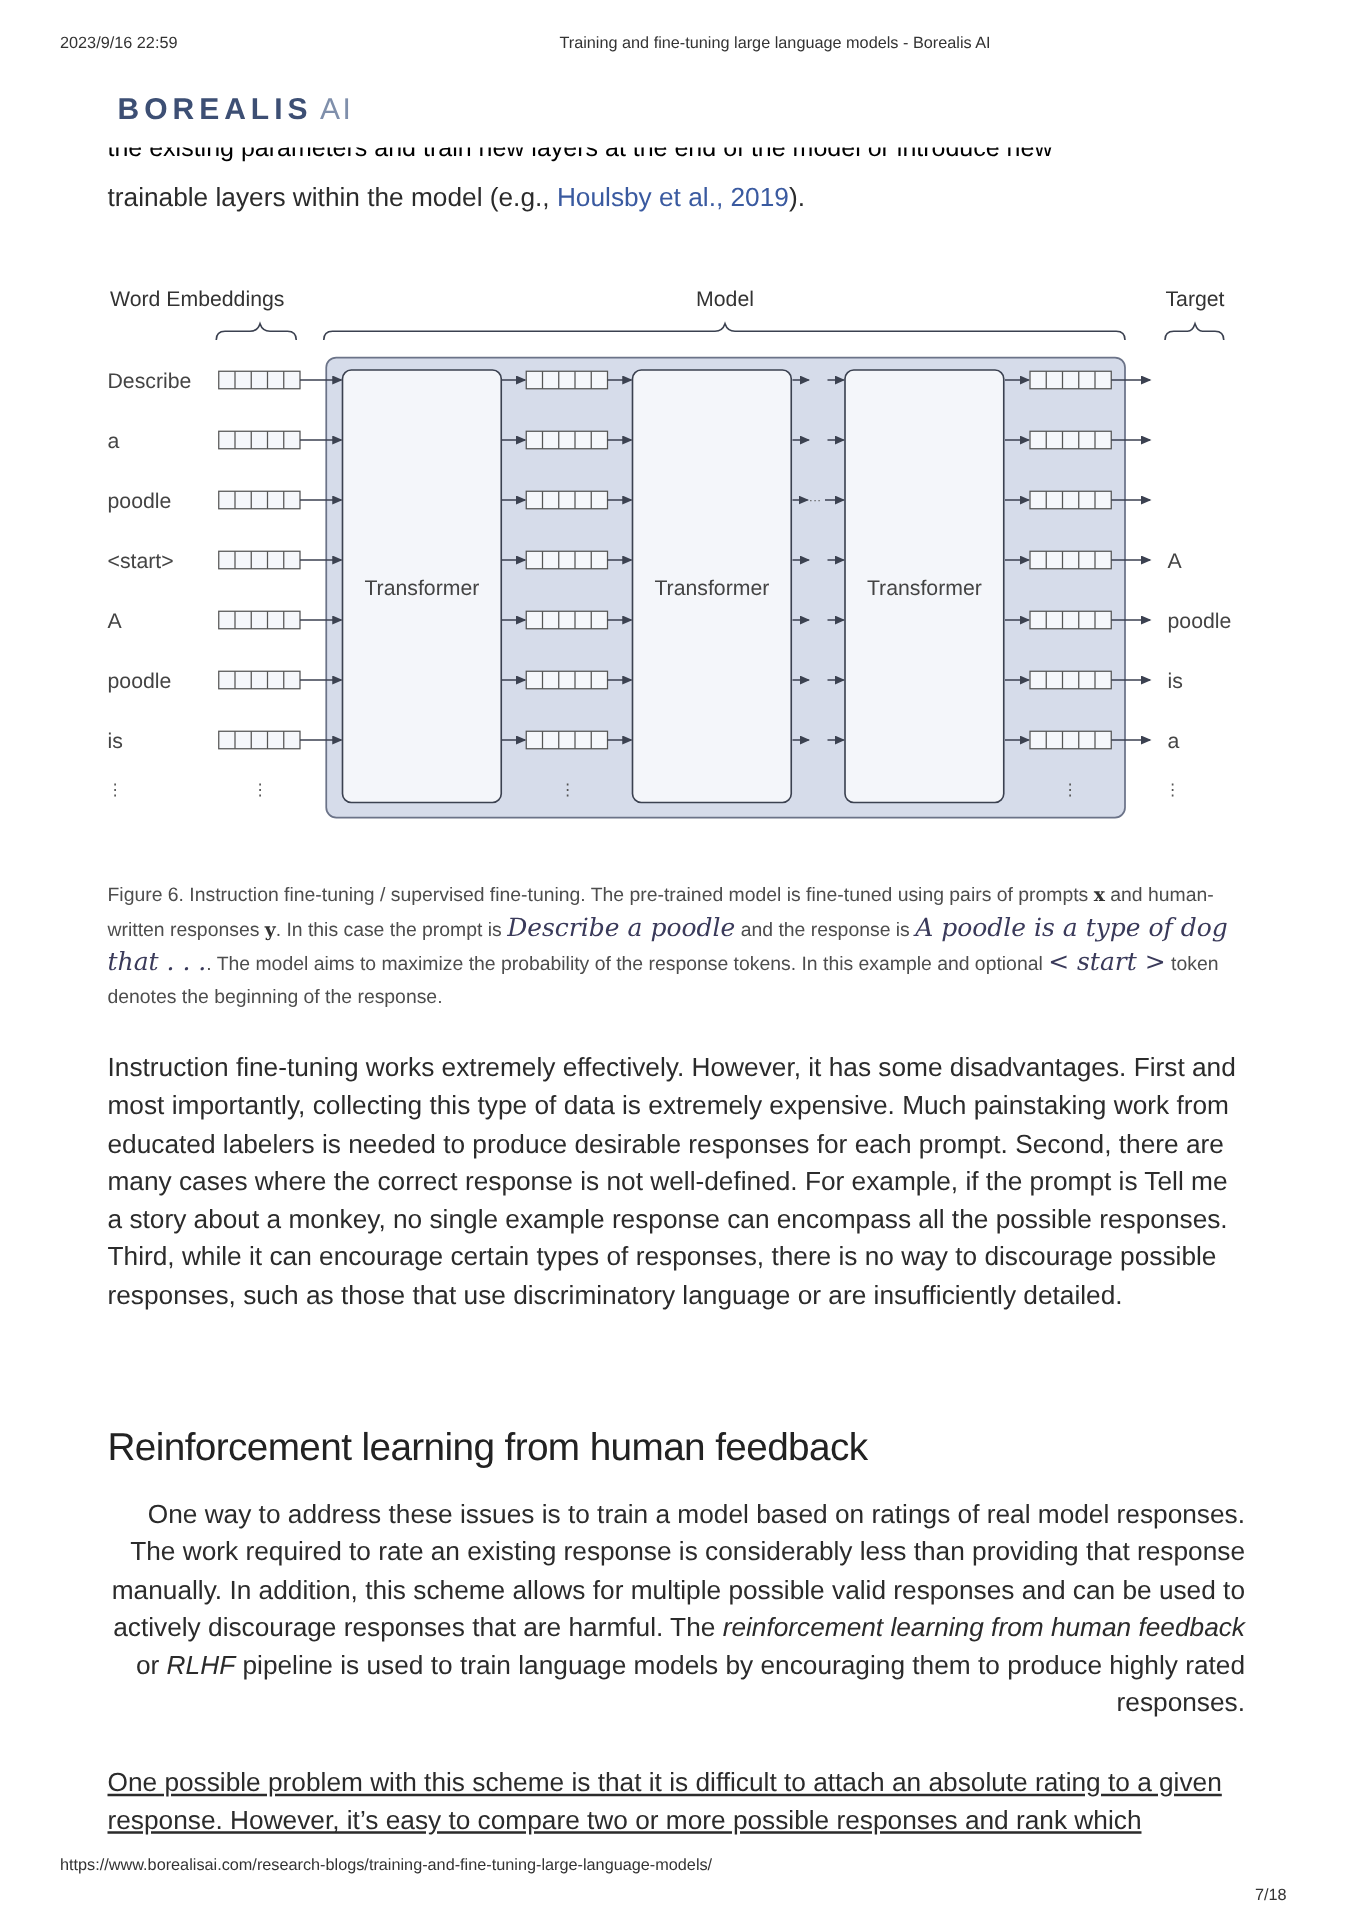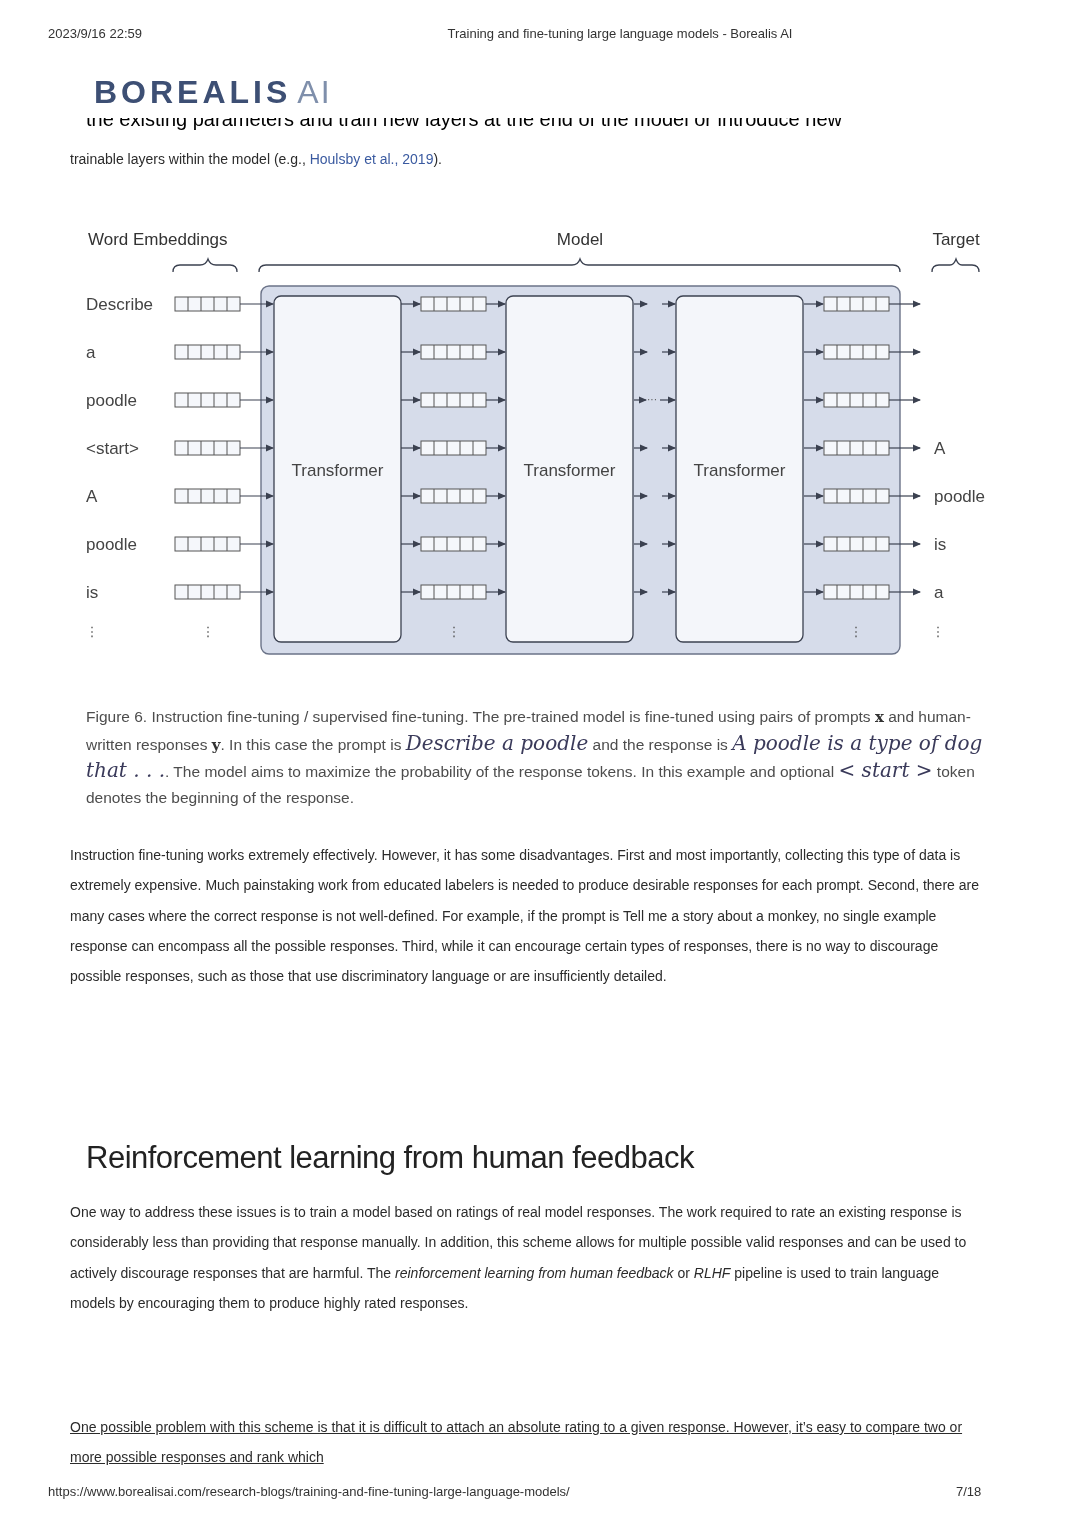--- a/index.html
+++ b/index.html
@@ -1,40 +1,40 @@
 <!DOCTYPE html>
 <html><head>
 <meta charset="utf-8">
 <style>
   html, body { margin: 0; padding: 0; background: #ffffff; }
   body { width: 1080px; height: 1528px; position: relative; overflow: hidden;
          font-family: "Liberation Sans", sans-serif; color: #2b2b2b; }
   .hdr { position: absolute; top: 26px; font-size: 13px; color: #333; }
   .hdr-date { left: 48px; }
   .hdr-title { left: 0; width: 1240px; text-align: center; }
-  .logo { position: absolute; left: 94px; top: 74px; font-size: 32px; letter-spacing: 4px;
+  .logo { position: absolute; left: 94px; top: 74px; font-size: 24px; letter-spacing: 4px;
           color: #3d4f74; font-weight: bold; }
   .logo .ai { font-weight: normal; color: #7f8fab; letter-spacing: 2px; margin-left: 6px; }
   .cut-line { position: absolute; left: 86px; top: 118px; font-size: 20px; color: #000000;
               height: 14px; overflow: hidden; line-height: 30px; }
   .cut-line span { position: relative; top: -14px; }
-  .para { position: absolute; left: 70px; width: 910px; font-size: 14px; line-height: 30.3px; color: #2b2b2b; }
+  .para { position: absolute; left: 86px; width: 910px; font-size: 21px; line-height: 30.3px; color: #2b2b2b; }
   .link { color: #3a5aa0; }
   .p-first { top: 144px; }
   .diagram { position: absolute; left: 80px; top: 220px; }
   .caption { position: absolute; left: 86px; top: 704px; width: 910px; font-size: 15.5px; line-height: 25.5px; color: #4d4d4d; }
   .caption .math { font-family: "DejaVu Serif", serif; font-style: italic; color: #3a3a5a; font-size: 20px; }
   .caption .bold-math { font-family: "DejaVu Serif", serif; font-weight: bold; color: #333; font-size: 15px; }
   .p-2 { top: 840px; }
   .heading { position: absolute; left: 86px; top: 1140px; font-size: 31px; color: #222; letter-spacing: -0.5px; }
   .p-3 { top: 1197px; }
   .p-4 { top: 1412px; text-decoration: underline; }
   .footer { position: absolute; top: 1484px; font-size: 13px; color: #333; }
   .footer-url { left: 48px; }
-  .footer-page { left: 956px; }
+  .footer-page { left: 1004px; margin-top: 24px; }
   em { font-style: italic; }
   svg text { font-family: "Liberation Sans", sans-serif; }
 </style>
 </head>
 <body>
 
 <div class="hdr hdr-date">2023/9/16 22:59</div>
 <div class="hdr hdr-title">Training and fine-tuning large language models - Borealis AI</div>
 
 <div class="logo">
@@ -286,20 +286,20 @@
 </svg>
 
 <div class="caption">
   <span>Figure 6. Instruction fine-tuning / supervised fine-tuning. The pre-trained model is fine-tuned using pairs of prompts </span><span class="bold-math">x</span><span> and human-written responses </span><span class="bold-math">y</span><span>. In this case the prompt is </span><span class="math">Describe a poodle</span><span>  and the response is </span><span class="math">A poodle is a type of dog that . . .</span><span>. The model aims to maximize the probability of the response tokens. In this example and optional </span><span class="math">&lt; start &gt;</span><span> token denotes the beginning of the response.</span>
 </div>
 
 <p class="para p-2" style="margin:0;">Instruction fine-tuning works extremely effectively. However, it has some disadvantages. First and most importantly, collecting this type of data is extremely expensive. Much painstaking work from educated labelers is needed to produce desirable responses for each prompt. Second, there are many cases where the correct response is not well-defined. For example, if the prompt is Tell me a story about a monkey, no single example response can encompass all the possible responses. Third, while it can encourage certain types of responses, there is no way to discourage possible responses, such as those that use discriminatory language or are insufficiently detailed.</p>
 
 <h2 class="heading" style="margin:0;font-weight:normal;">Reinforcement learning from human feedback</h2>
 
-<p class="para p-3" style="margin:0;">
+<p class="para p-3" style="margin:0;text-align:right;">
   <span>One way to address these issues is to train a model based on ratings of real model responses. The work required to rate an existing response is considerably less than providing that response manually. In addition, this scheme allows for multiple possible valid responses and can be used to actively discourage responses that are harmful. The </span><em>reinforcement learning from human feedback</em><span> or </span><em>RLHF</em><span> pipeline is used to train language models by encouraging them to produce highly rated responses.</span>
 </p>
 
 <p class="para p-4" style="margin:0;">One possible problem with this scheme is that it is difficult to attach an absolute rating to a given response. However, it’s easy to compare two or more possible responses and rank which</p>
 
 <div class="footer footer-url">https://www.borealisai.com/research-blogs/training-and-fine-tuning-large-language-models/</div>
 <div class="footer footer-page">7/18</div>
 
 </body></html>

